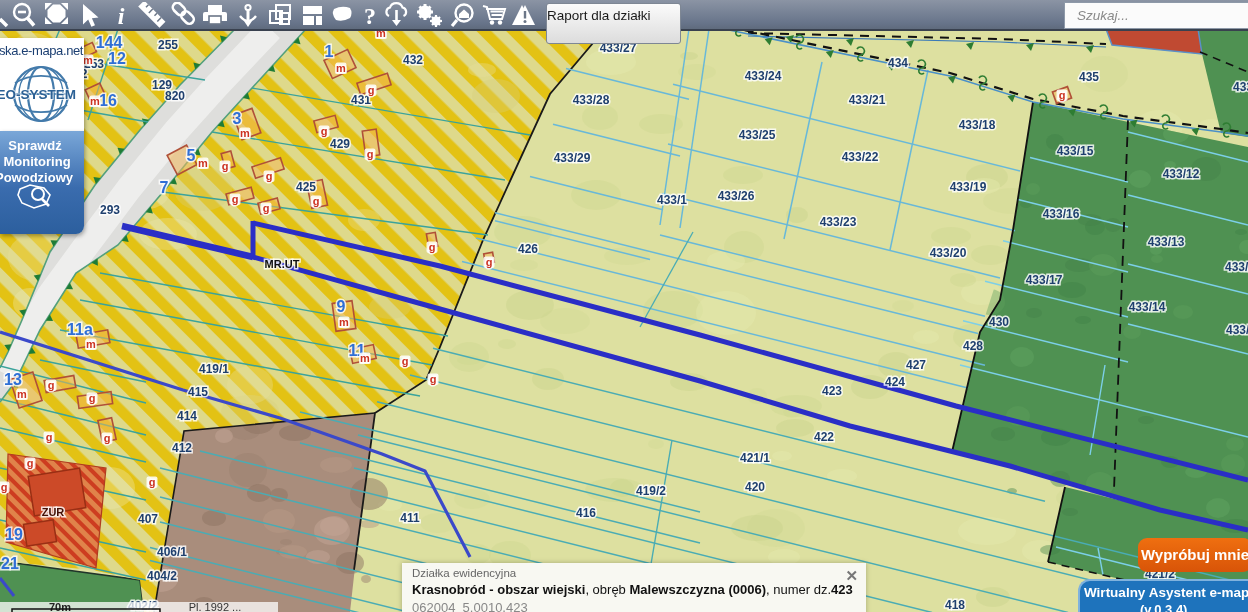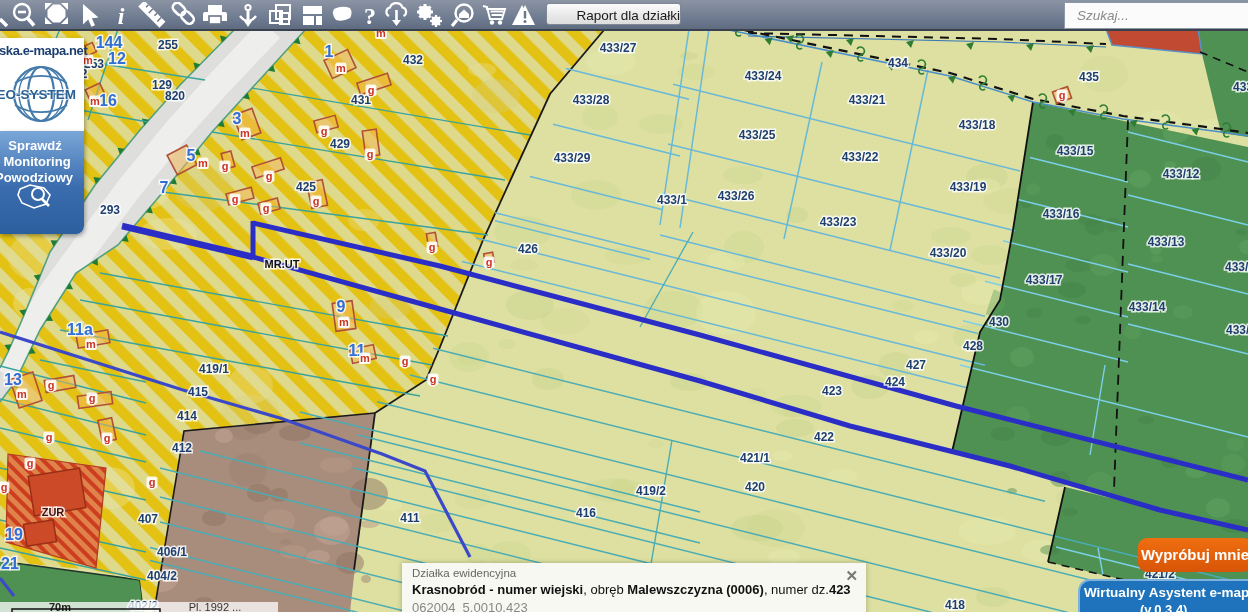--- a/index.html
+++ b/index.html
@@ -1,22 +1,22 @@
 <!DOCTYPE html>
 <html><head><meta charset="utf-8"><style>
 *{margin:0;padding:0;box-sizing:border-box}
 html,body{width:1248px;height:612px;overflow:hidden;font-family:"Liberation Sans",sans-serif}
 #app{position:relative;width:1248px;height:612px;overflow:hidden;background:#dde0a0}
 #map{position:absolute;left:0;top:0}
 #toolbar{position:absolute;left:0;top:0;width:1248px;height:31px;background:linear-gradient(#8b94a4,#67748a 80%,#5f6b7d);border-bottom:2px solid #39414f}
 #tbicons{position:absolute;left:0;top:2px}
-#raport{position:absolute;left:546px;top:3px;width:135px;height:22px;background:linear-gradient(#fbfbfb,#dcdcdc);border:1px solid #7e8794;border-radius:3px;font-size:13.5px;color:#1a1a1a;text-align:right;line-height:23px}
+#raport{position:absolute;left:546px;top:3px;width:135px;height:41px;background:linear-gradient(#fbfbfb,#dcdcdc);border:1px solid #7e8794;border-radius:3px;font-size:13.5px;color:#1a1a1a;text-align:left;line-height:23px}
 #szukaj{position:absolute;left:1064px;top:2px;width:190px;height:27px;background:#fbfbfb;border:1px solid #8e99a8;font-style:italic;font-size:13.5px;color:#8a8a8a;line-height:25px;padding-left:12px}
 #logobox{position:absolute;left:0;top:38px;width:84px;height:93px;background:#fff;box-shadow:1px 2px 4px rgba(0,0,0,0.35)}
-#logotxt{position:absolute;left:-1px;top:5px;width:120px;font-size:13px;font-weight:bold;color:#1c3f72;letter-spacing:-0.4px}
+#logotxt{position:absolute;left:-1px;top:5px;width:120px;font-size:13px;font-weight:normal;color:#1c3f72;letter-spacing:-0.4px}
 #bluebox{position:absolute;left:0;top:131px;width:84px;height:103px;background:linear-gradient(#7aa7d8,#3a6cae 55%,#2c5f9e);border-radius:0 0 8px 0;box-shadow:1px 2px 4px rgba(0,0,0,0.35);color:#fff;font-weight:bold;font-size:13px}
 #bluebox div{text-align:center;width:68px;line-height:15px}
 #infopanel{position:absolute;left:402px;top:563px;width:464px;height:60px;background:#f8f8f2;box-shadow:0 0 5px rgba(0,0,0,0.25);padding:4px 10px 0 10px;white-space:nowrap;overflow:hidden}
 #infopanel .t1{font-size:11.5px;color:#666}
 #infopanel .t2{font-size:13px;color:#111;margin-top:3px}
 #infopanel .t3{font-size:13px;color:#888;margin-top:3px}
 #closex{position:absolute;right:8px;top:4px;font-size:15px;color:#777;font-weight:bold}
 #wirt{position:absolute;left:1078px;top:579px;width:220px;height:40px;background:#1e73bc;border-radius:12px 0 0 0;border-top:2px solid #7fb2dd;border-left:2px solid #7fb2dd;color:#fff;font-weight:bold;font-size:14.5px;white-space:nowrap}
 #wirt .l1{position:absolute;left:4px;top:4px;font-size:13.5px}
 #wirt .l2{position:absolute;left:60px;top:21px;font-size:13px}
@@ -684,20 +684,20 @@
 <div style="position:absolute;left:-14px;top:39px;width:96px">Powodziowy</div>
 <svg width="50" height="26" style="position:absolute;left:12px;top:52px" fill="none" stroke="#fff" stroke-width="1.6">
 <path d="M8,6 l10,-4 14,3 6,7 -4,9 -12,4 -12,-5 -4,-8 z"></path>
 <circle cx="26" cy="11" r="6" stroke-width="2"></circle>
         <line x1="30" y1="16" x2="37" y2="23" stroke-width="2.6"></line>
 </svg>
 </div>
 <div id="infopanel">
 <div class="t1">Działka ewidencyjna</div>
 <div id="closex">✕</div>
-<div class="t2"><b>Krasnobród - numer wiejski</b>, obręb <b>Malewszczyzna (0006)</b>, numer dz.<b>423</b></div>
+<div class="t2"><b>Krasnobród - obszar wiejski</b>, obręb <b>Malewszczyzna (0006)</b>, numer dz.<b>423</b></div>
 <div class="t3">062004_5.0010.423</div>
 </div>
 <div id="orange">Wypróbuj mnie</div>
 <div id="wirt">
       <div class="l1">Wirtualny Asystent e-mapa</div>
       <div class="l2">(v.0.3.4)</div>
     </div>
 </div>
 </body></html>

